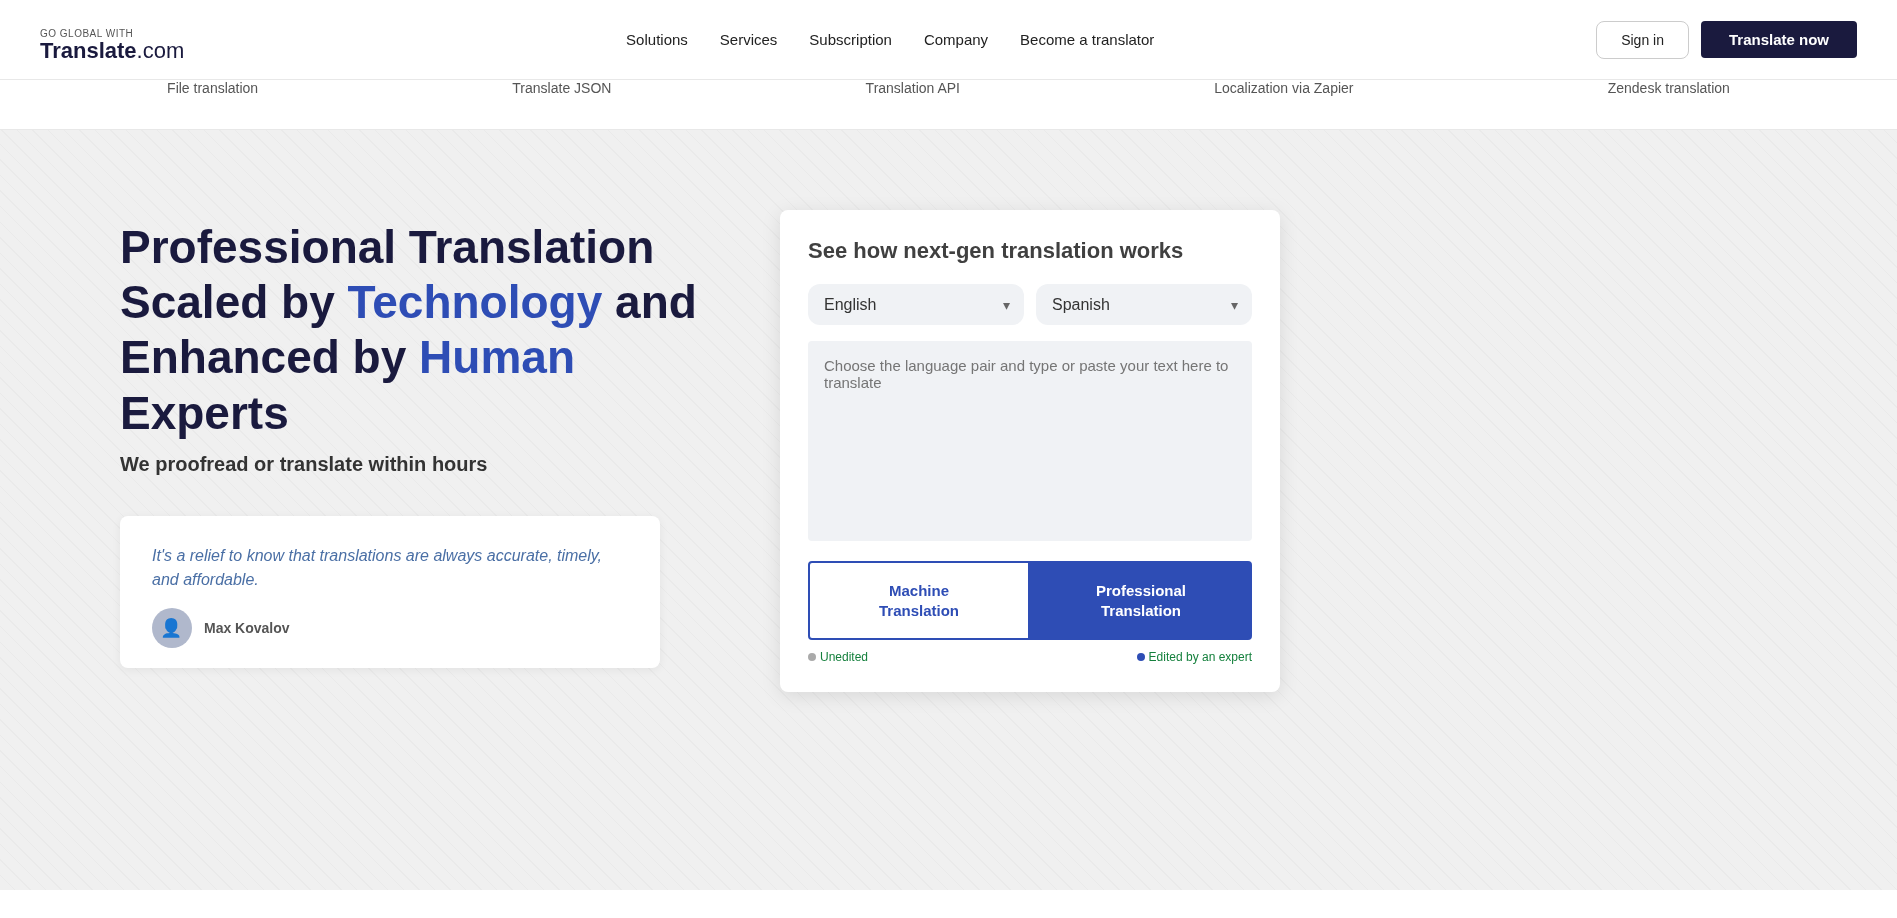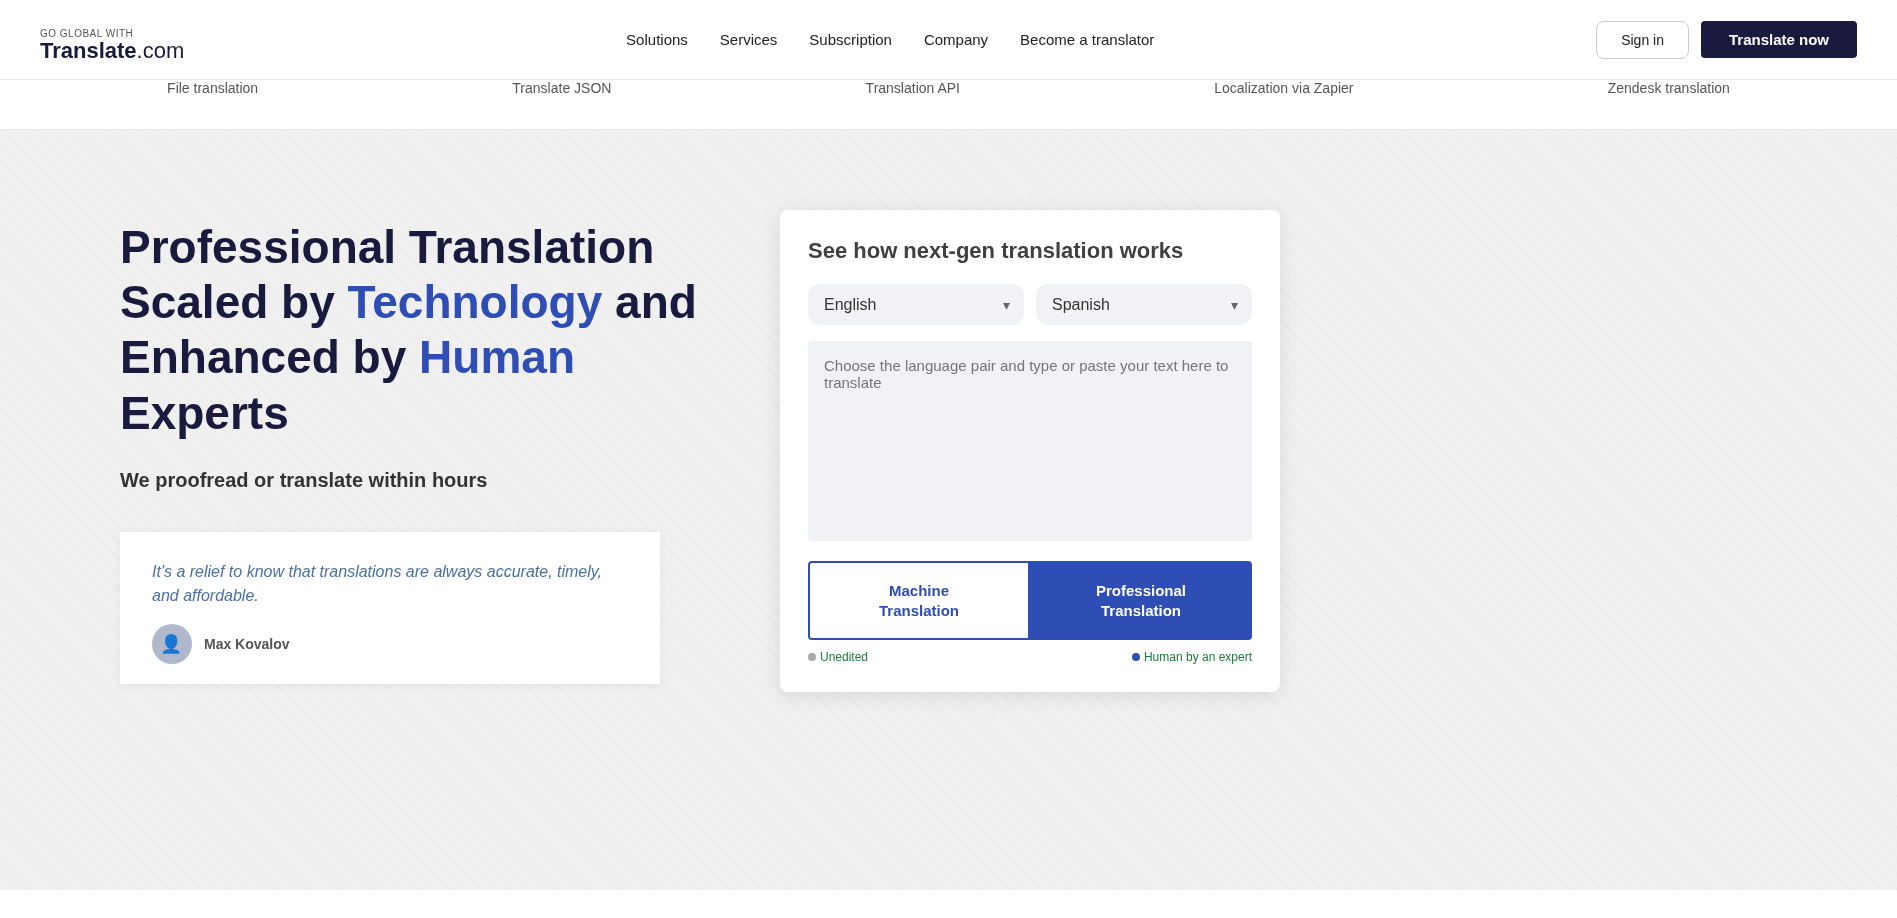--- a/index.html
+++ b/index.html
@@ -116,34 +116,34 @@
     .hero-left {
       flex: 1;
       max-width: 600px;
       padding-top: 30px;
     }
     .hero-heading {
       font-size: 46px;
       font-weight: 800;
       color: #1a1a3e;
       line-height: 1.2;
-      margin-bottom: 28px;
+      margin-bottom: 12px;
     }
     .hero-heading .highlight {
       color: #2e4db5;
     }
     .hero-subtext {
       font-size: 20px;
       font-weight: 600;
       color: #333;
       margin-bottom: 40px;
     }
     .testimonial-card {
       background: #fff;
-      border-radius: 1px;
+      border-radius: 8px;
       padding: 28px 32px 20px 32px;
       max-width: 540px;
       box-shadow: 0 2px 10px rgba(0,0,0,0.06);
     }
     .testimonial-text {
       font-size: 16px;
       color: #4a6fa5;
       font-style: italic;
       line-height: 1.5;
       margin-bottom: 16px;
@@ -378,18 +378,18 @@
       <button class="btn-professional">Professional<br>Translation</button>
     </div>
 
     <div class="widget-footer">
       <div class="footer-item">
         <span class="dot-unedited"></span>
         <span>Unedited</span>
       </div>
       <div class="footer-item">
         <span class="dot-edited"></span>
-        <span>Human by an expert</span>
+        <span>Edited by an expert</span>
       </div>
     </div>
   </div>
 
 </section>
 
 </body></html>

